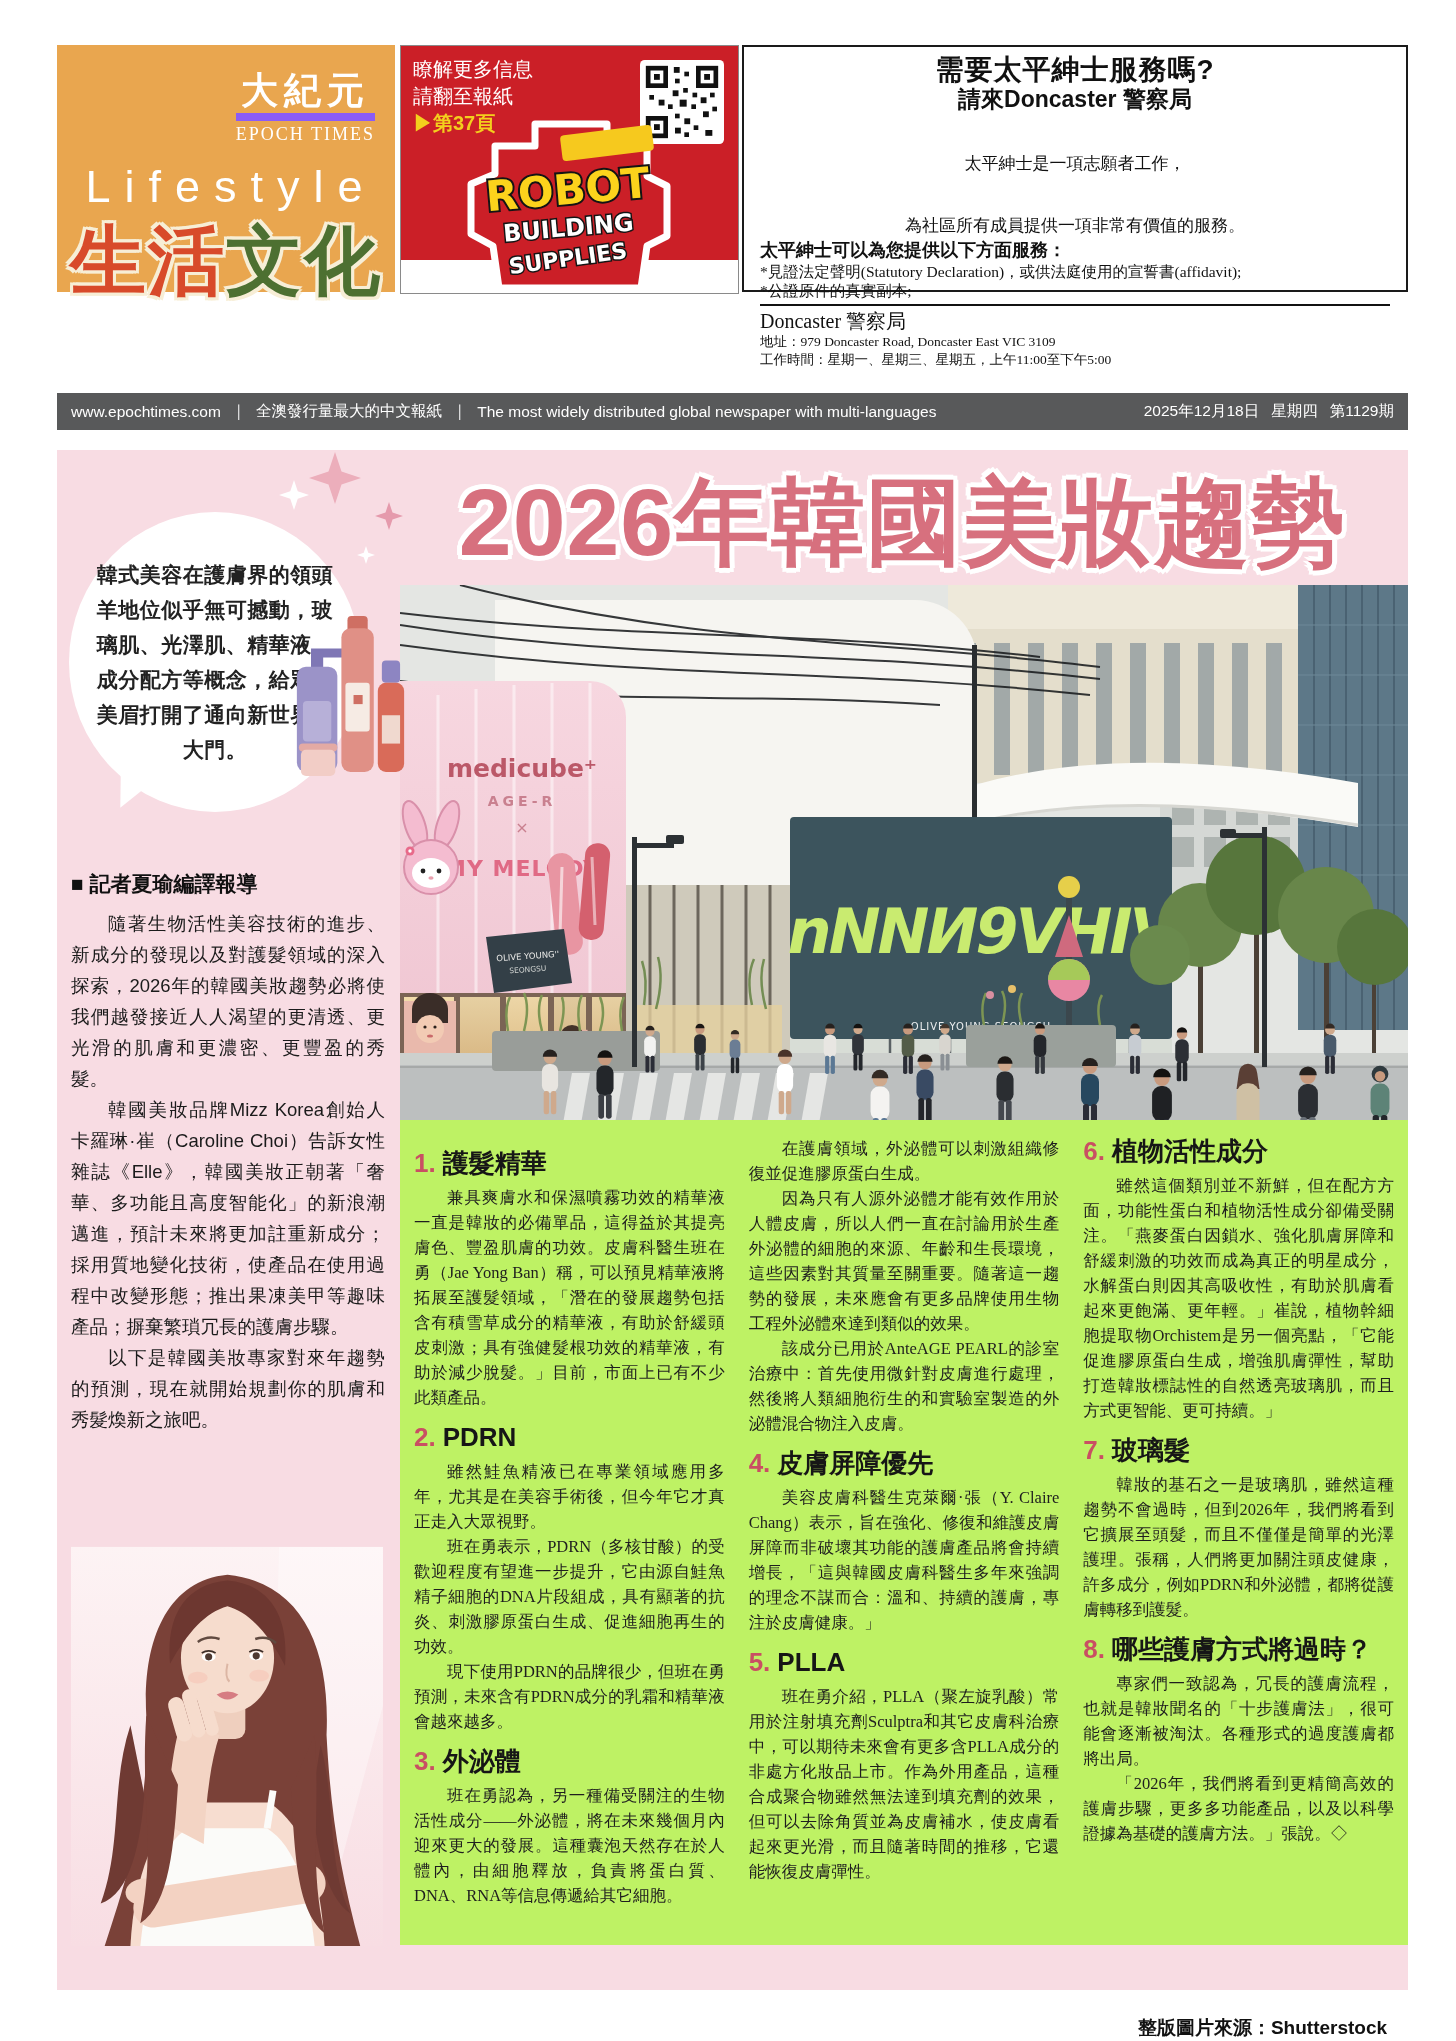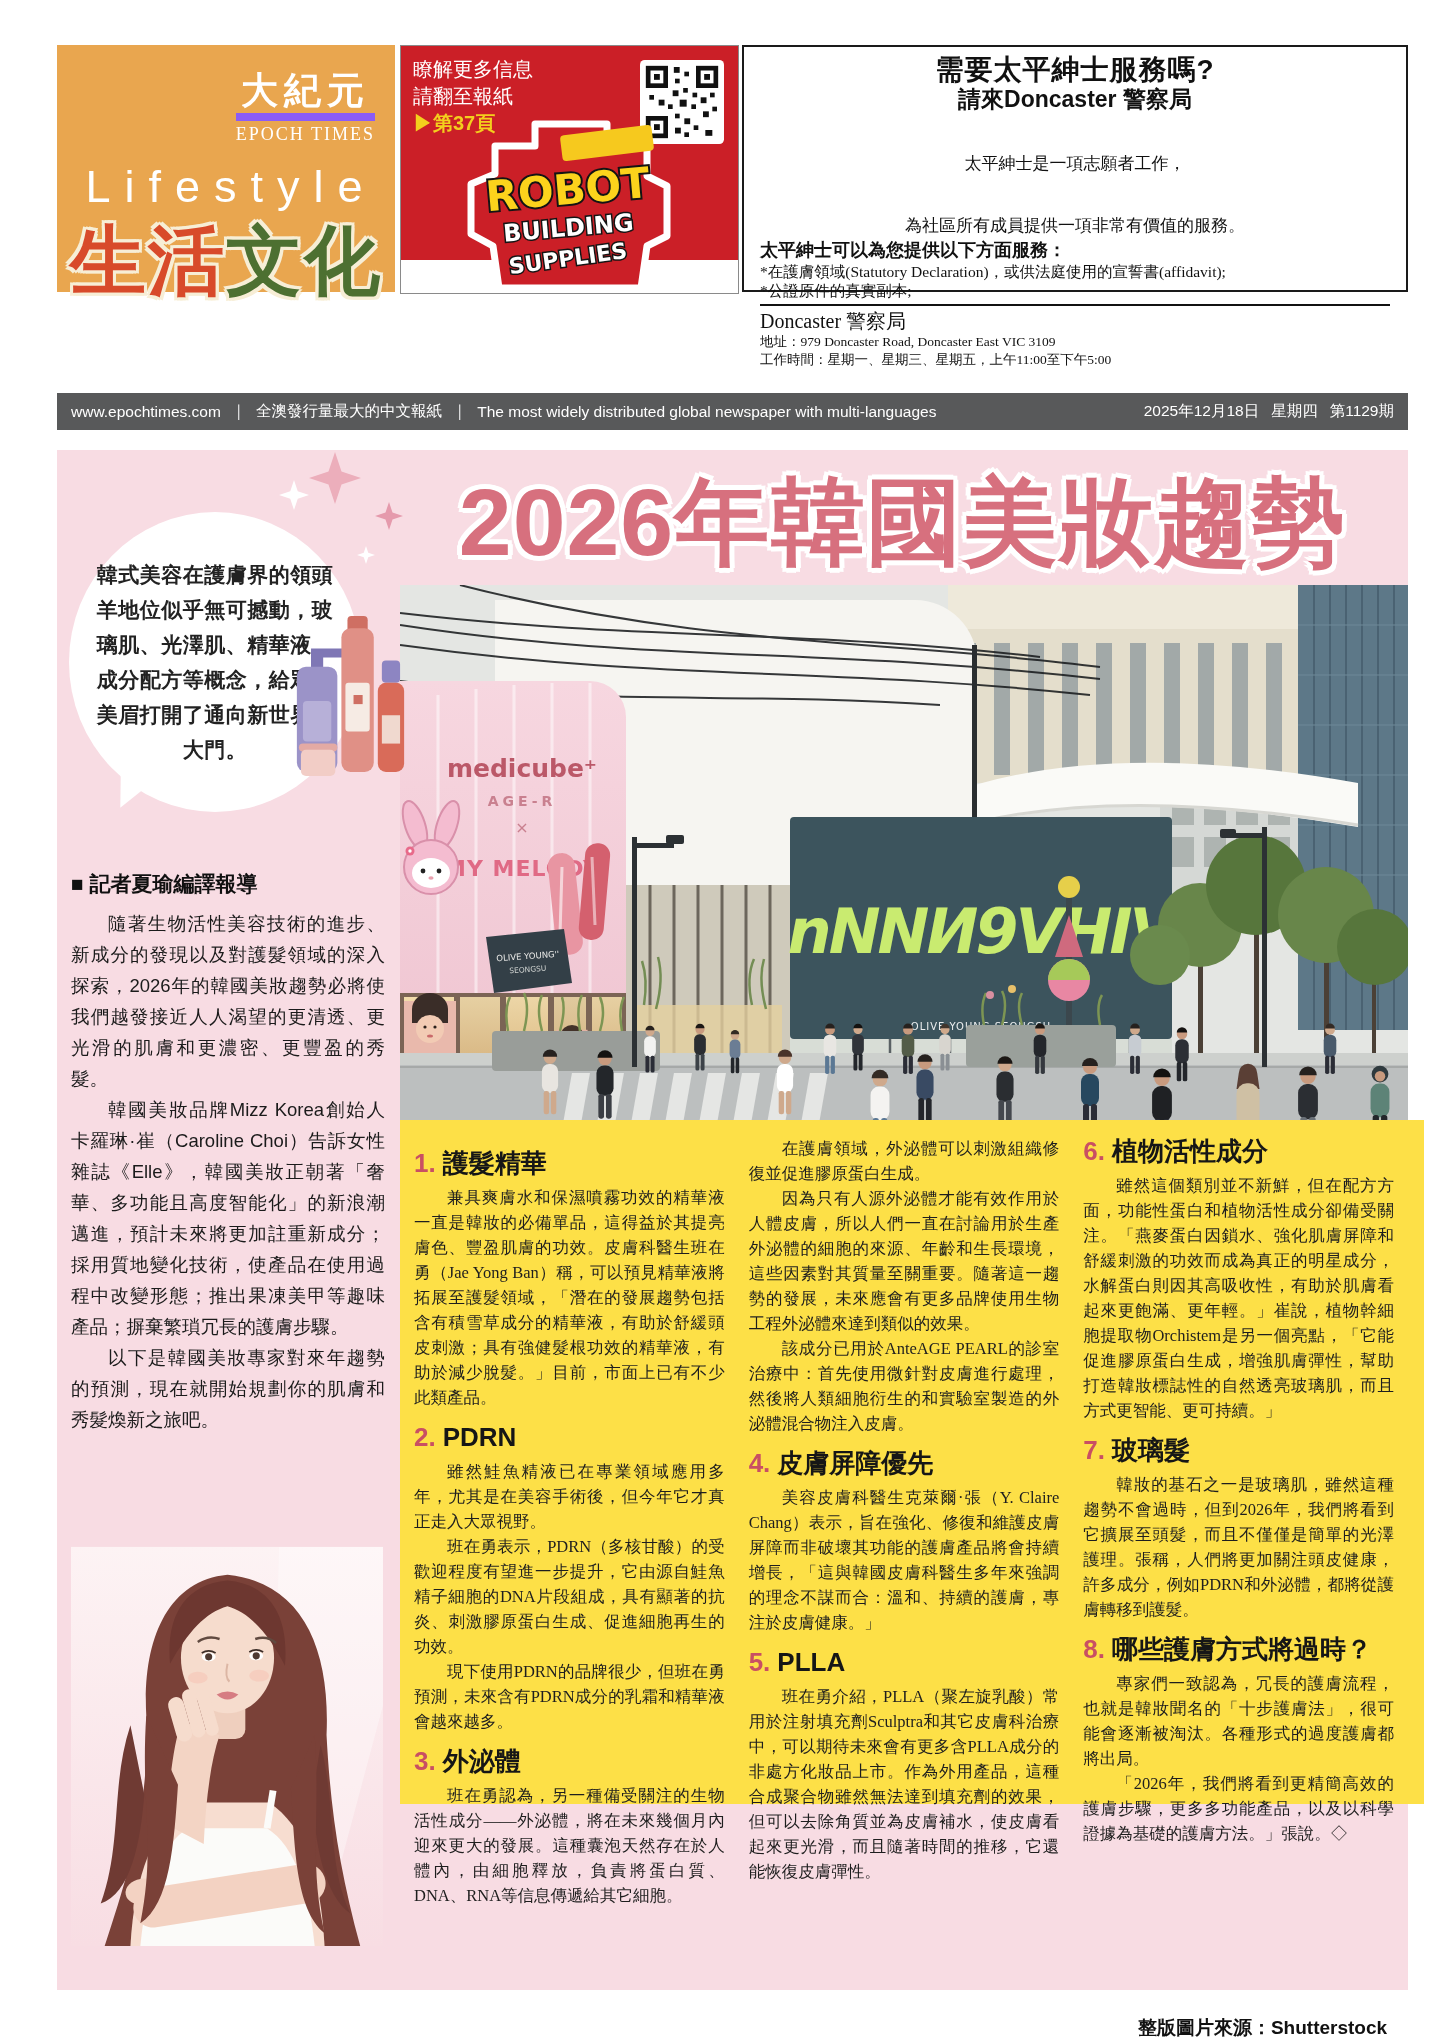--- a/index.html
+++ b/index.html
@@ -40,21 +40,21 @@
   .infobar{left:57px;top:393px;width:1351px;height:37px;background:#58595a;color:#fff;
            display:flex;align-items:center;font-size:15.5px;padding:0 14px;box-sizing:border-box;gap:10px;white-space:nowrap;}
   .infobar .right{margin-left:auto;display:flex;gap:12px;}
 
   
   .main{left:57px;top:450px;width:1351px;height:1540px;background:#f8dce3;}
   .title{position:absolute;left:340px;top:10px;width:1011px;text-align:center;
          font-size:95px;font-weight:900;color:#d7707e;letter-spacing:1px;
          text-shadow:-5px 0 0 #fff,5px 0 0 #fff,0 -5px 0 #fff,0 5px 0 #fff,-4px -4px 0 #fff,4px -4px 0 #fff,-4px 4px 0 #fff,4px 4px 0 #fff;}
   .photo{position:absolute;left:343px;top:135px;width:1008px;height:535px;}
-  .card{position:absolute;left:343px;top:670px;width:1008px;height:684px;background:#fde047;padding-left:16px;}
+  .card{position:absolute;left:343px;top:670px;width:1008px;height:825px;background:#bef264;}
   .columns{position:absolute;left:14px;top:16px;width:980px;height:794px;
            column-count:3;column-gap:24px;column-fill:auto;overflow:hidden;}
   .columns h3{font-size:26px;font-weight:900;color:#161616;margin:12px 0 6px;break-after:avoid;line-height:31px;}
   .columns h3 .num{color:#c94f63;margin-right:7px;}
   .columns p{font-family:"Liberation Serif",serif;font-size:16.5px;line-height:25px;color:#1e1e1e;
              text-align:justify;text-indent:2em;margin:0;}
   .credit{position:absolute;left:1060px;top:1556px;width:291px;height:43px;background:#fff;
           text-align:center;line-height:43px;font-size:19px;font-weight:bold;color:#111;}
 
   
@@ -145,21 +145,21 @@
       </svg>
     </div>
   </div>
 
   <div class="abs jp-ad">
     <div class="jp-title">需要太平紳士服務嗎?</div>
     <div class="jp-sub">請來Doncaster 警察局</div>
     <div class="jp-intro">太平紳士是一項志願者工作，</div>
     <div class="jp-intro">為社區所有成員提供一項非常有價值的服務。</div>
     <div class="jp-serv-h">太平紳士可以為您提供以下方面服務：</div>
-    <div class="jp-serv">*在護膚領域(Statutory Declaration)，或供法庭使用的宣誓書(affidavit);</div>
+    <div class="jp-serv">*見證法定聲明(Statutory Declaration)，或供法庭使用的宣誓書(affidavit);</div>
     <div class="jp-serv">*公證原件的真實副本;</div>
     <div class="jp-station">Doncaster 警察局</div>
     <div class="jp-small">地址：979 Doncaster Road, Doncaster East VIC 3109</div>
     <div class="jp-small">工作時間：星期一、星期三、星期五，上午11:00至下午5:00</div>
   </div>
 
   <div class="abs infobar">
     <span>www.epochtimes.com</span>
     <span>｜</span>
     <span>全澳發行量最大的中文報紙</span>

